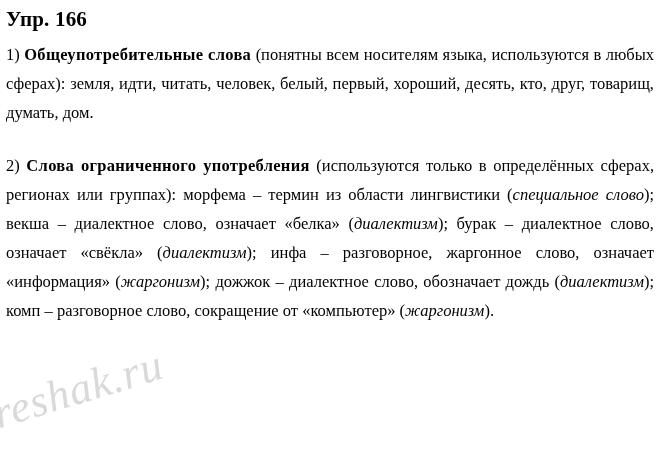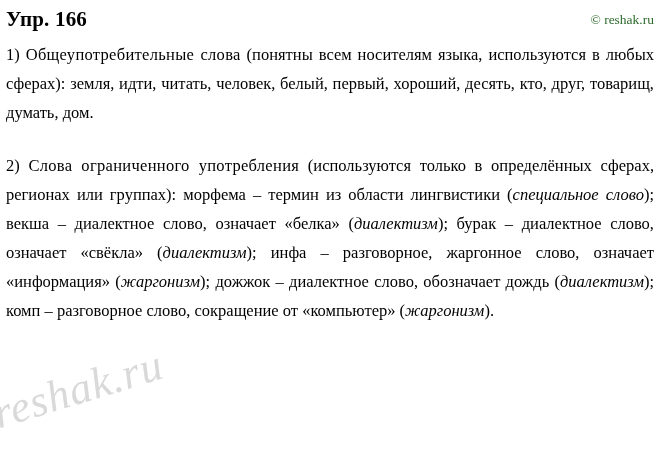--- a/index.html
+++ b/index.html
@@ -51,21 +51,21 @@
     text-align: justify;
     text-justify: inter-word;
     margin: 0 0 14px 0;
     padding-right: 2px;
   }
   .para.second {
     margin-bottom: 0;
     margin-top: 24px;
   }
   .bold {
-    font-weight: normal;
+    font-weight: bold;
     letter-spacing: 0.3px;
   }
   .ital {
     font-style: italic;
   }
   .watermark {
     position: absolute;
     left: 2px;
     bottom: 16px;
     font-family: "Liberation Serif", serif;
@@ -80,21 +80,20 @@
     white-space: nowrap;
   }
 </style>
 </head>
 <body>
 
 <div class="page">
 
   <div class="header">
     <div class="title">Упр. 166</div>
-    <div class="copyright">© reshak.ru</div>
   </div>
 
   <div class="content">
 
     <p class="para first"><span>1)</span> <span class="bold">Общеупотребительные слова</span><span> (понятны всем носителям языка, используются в любых сферах): земля, идти, читать, человек, белый, первый, хороший, десять, кто, друг, товарищ, думать, дом.</span></p>
 
     <p class="para second"><span>2)</span> <span class="bold">Слова ограниченного употребления</span><span> (используются только в определённых сферах, регионах или группах): морфема – термин из области лингвистики (</span><span class="ital">специальное слово</span><span>); векша – диалектное слово, означает «белка» (</span><span class="ital">диалектизм</span><span>); бурак – диалектное слово, означает «свёкла» (</span><span class="ital">диалектизм</span><span>); инфа – разговорное, жаргонное слово, означает «информация» (</span><span class="ital">жаргонизм</span><span>); дожжок – диалектное слово, обозначает дождь (</span><span class="ital">диалектизм</span><span>); комп – разговорное слово, сокращение от «компьютер» (</span><span class="ital">жаргонизм</span><span>).</span></p>
 
   </div>
 

